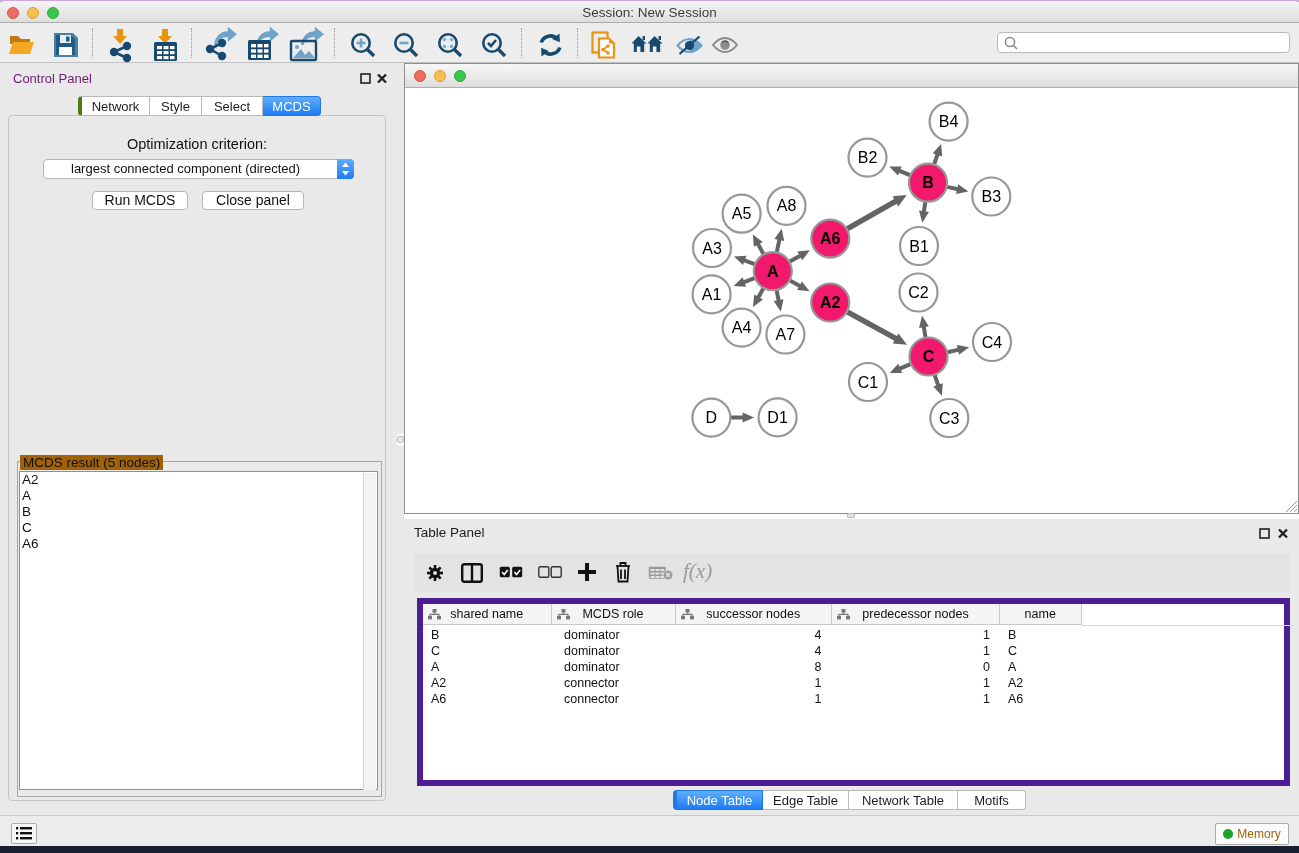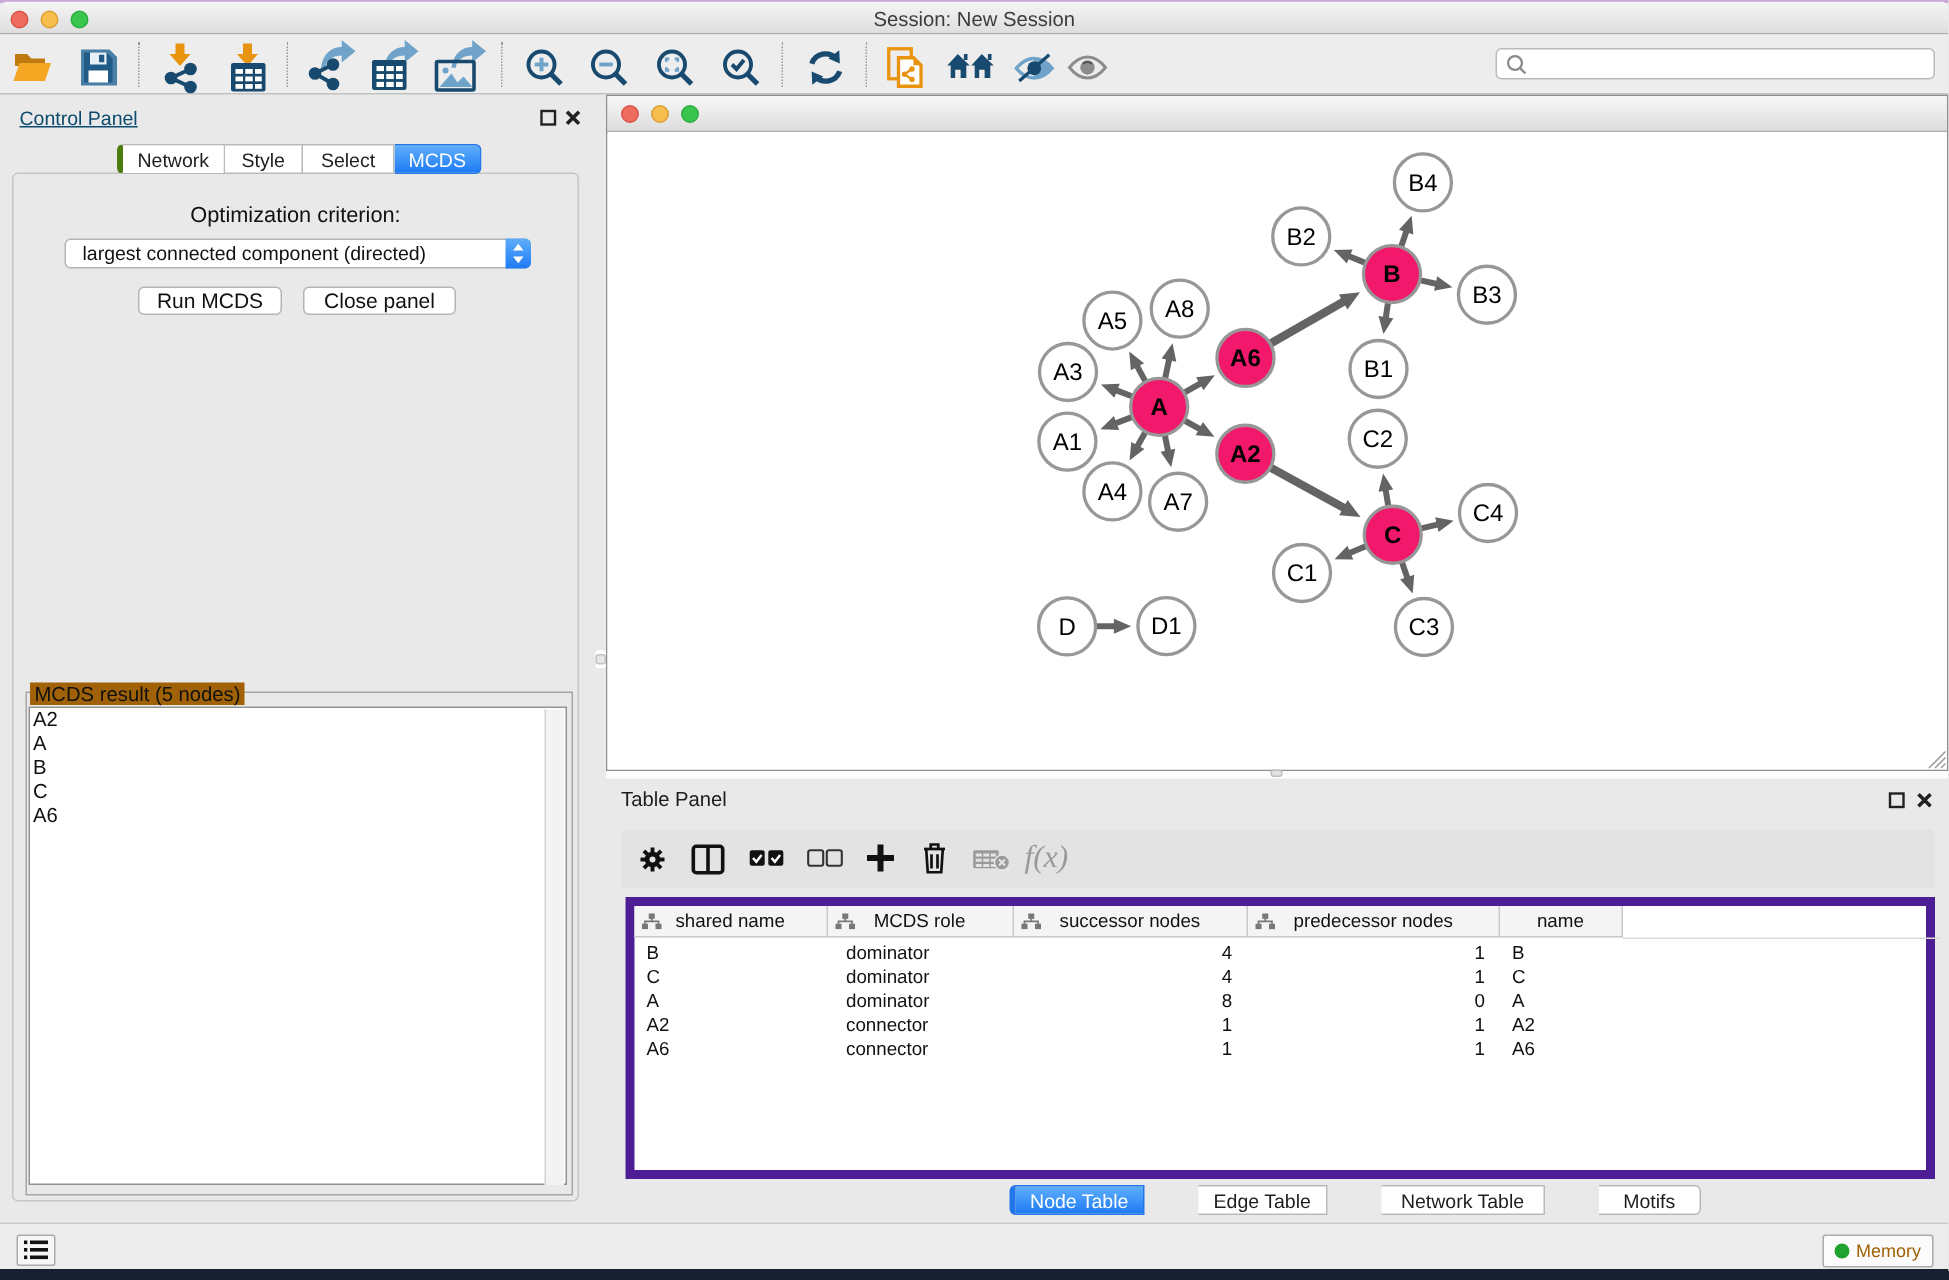--- a/index.html
+++ b/index.html
@@ -13,32 +13,32 @@
   background:linear-gradient(#F5F5F5,#DEDEDE); border-bottom:1px solid #ACACAC;
   border-radius:5px 5px 0 0; }
 #titlebar .title { width:100%; text-align:center; font-size:13.5px; color:#3c3c3c; margin-top:4px; }
 .light { position:absolute; width:12px; height:12px; border-radius:50%; top:6px; }
 
 #toolbar { left:0; top:23px; width:1299px; height:40px; background:#EDEDED; border-bottom:1px solid #C2C2C2; }
 .tbsep { position:absolute; top:5px; height:30px; width:0; border-left:1px dotted #9a9a9a; }
 #searchbox { position:absolute; left:997px; top:9px; width:293px; height:21px; background:#fff;
   border:1px solid #B9B9B9; border-radius:4px; }
 
-#cp-title { left:13px; top:71px; font-size:13px; color:#0c4a6e;text-decoration:underline; }
+#cp-title { left:13px; top:71px; font-size:13px; color:#701a75; }
 #cp-body { left:8px; top:115px; width:378px; height:686px; background:#E9E9E9;
   border:1px solid #C6C6C6; border-radius:4px; }
 .tabrow { left:78px; top:96px; height:20px; display:flex; }
 .tab { font-size:13px; color:#1d1d1d; background:#fff; border:1px solid #B9B9B9; border-left:none;
   display:flex; align-items:center; justify-content:center; height:20px; }
 .tab:first-child { border-left:4px solid #4d7c0f; border-radius:4px 0 0 4px; }
 .tab:last-child { border-radius:0 4px 4px 0; }
 .tab.sel { background:linear-gradient(#5FAEFB,#1E7BF5); color:#fff; border-color:#2277E8; }
 #opt-label { left:0px; top:136px; width:394px; text-align:center; font-size:14.5px; color:#111; }
 #dropdown { left:43px; top:159px; width:311px; height:20px; background:#fff; border:1px solid #B5B5B5;
-  border-radius:4px; font-size:13px; color:#111; line-height:18px; padding-left:11px; }
+  border-radius:4px; font-size:13px; color:#111; line-height:18px; padding-left:27px; }
 #dd-btn { position:absolute; right:-1px; top:-1px; width:17px; height:20px; border-radius:0 4px 4px 0;
   background:linear-gradient(#5FAEFB,#1E7BF5); }
 .btn { background:#fff; border:1px solid #B5B5B5; border-radius:4px; font-size:14px; color:#111;
   text-align:center; line-height:17px; height:19px; }
 #fieldset { left:17px; top:461px; width:365px; height:336px; border:1px solid #A6A6A6; background:#E9E9E9; }
 #fs-legend { left:20px; top:455px; background:#a16207; font-size:13.5px; color:#111; padding:0 3px; }
 #mcds-list { left:19px; top:471px; width:359px; height:319px; background:#fff; border:1px solid #909090;
   font-size:13.5px; color:#111; line-height:16.1px; padding:0 0 0 2px; }
 #mcds-scroll { position:absolute; right:1px; top:1px; width:13px; height:317px; background:#F3F3F3; border-left:1px solid #D5D5D5;}
 
@@ -49,21 +49,21 @@
 #net-titlebar .title { width:100%; text-align:center; font-size:14.5px; color:#2a2a2a; margin-top:4px; }
 #canvas { position:absolute; left:0; top:25px; width:893px; height:424px; background:#fff; }
 
 #tp-title { left:414px; top:525px; font-size:13.5px; color:#1d1d1d; }
 #tp-toolbar { left:414px; top:553px; width:876px; height:39px; background:#E3E3E3; border-radius:4px 4px 0 0; }
 #tbl { left:417px; top:598px; width:873px; height:188px; background:#fff; border:6px solid #4c1d95; }
 .th { position:absolute; top:0; height:21px; background:#F4F4F4; border-right:1px solid #C9C9C9;
   border-bottom:1px solid #C9C9C9; font-size:12.5px; color:#111; text-align:center; line-height:21px; }
 .td { position:absolute; font-size:12.5px; color:#111; height:16px; line-height:16px; }
 
-.btabrow { left:673px; top:790px; height:20px; display:flex;gap:36px; }
+.btabrow { left:673px; top:790px; height:20px; display:flex; }
 
 #statusbar { left:0; top:815px; width:1299px; height:31px; background:#ECECEC; border-top:1px solid #C9C9C9; }
 #memingbtn { position:absolute; left:1215px; top:7px; width:74px; height:22px; background:#FBFBFB;
   border:1px solid #ABABAB; border-radius:2px; font-size:12px; color:#a16207; line-height:20px; text-align:center; }
 #listbtn { position:absolute; left:11px; top:7px; width:26px; height:21px; background:#F6F6F6;
   border:1px solid #ABABAB; border-radius:2px; }
 #bottomstrip { left:0; top:846px; width:1299px; height:7px; background:#18202F; }
 </style>
 </head>
 <body>

